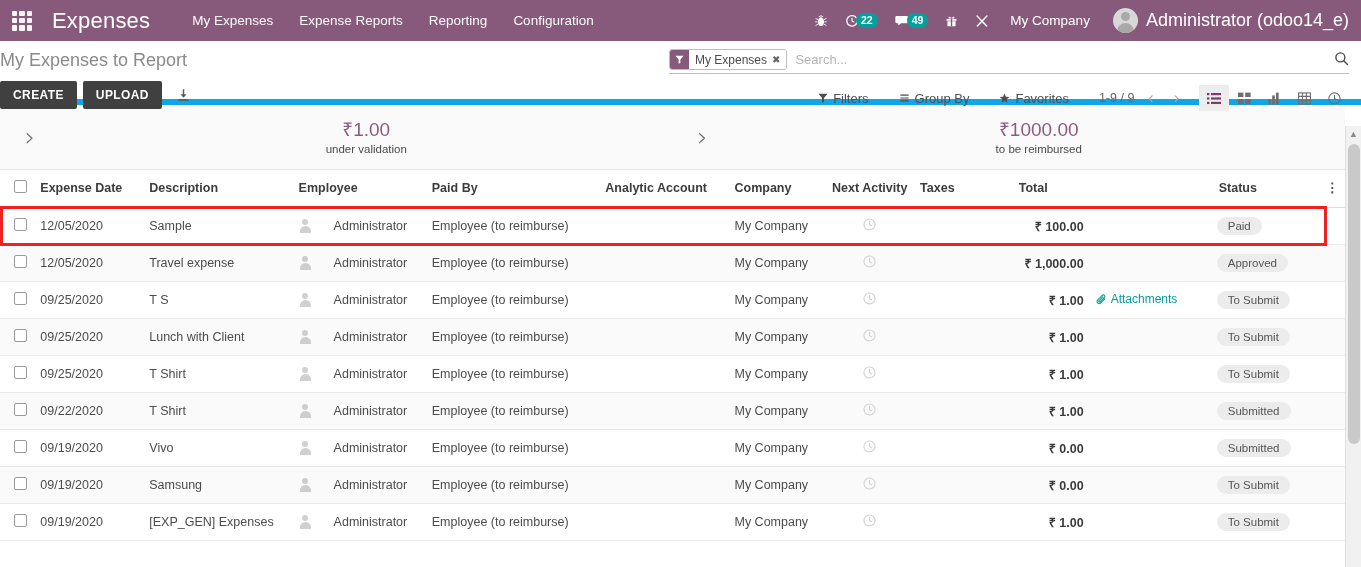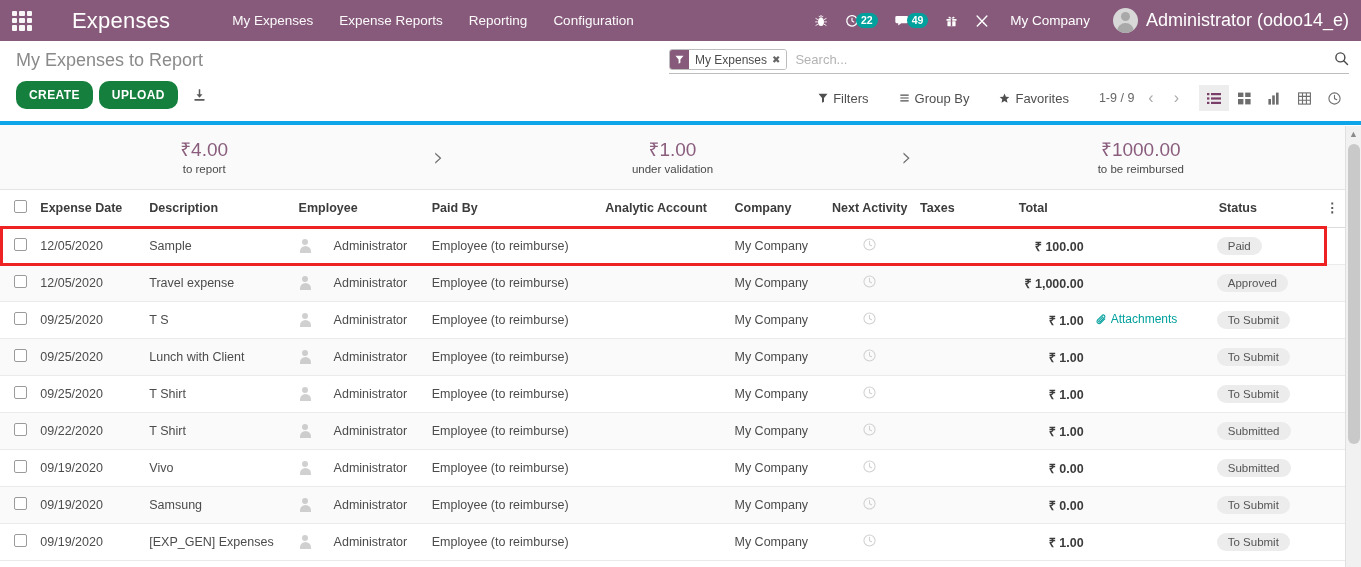--- a/index.html
+++ b/index.html
@@ -6,21 +6,21 @@
   html, body {
     width: 1361px; height: 567px;
     font-family: "Liberation Sans", sans-serif;
     background: #fff; overflow: hidden;
   }
 
   
   .navbar {
     height: 41px; background: #875A7B; color: #fff;
     display: flex; align-items: center; padding: 0 12px;
-    font-size: 13px; position: relative; gap: 20px;
+    font-size: 13px; position: relative;
   }
   .apps-grid { display: grid; grid-template-columns: repeat(3,1fr); gap: 2px;
     width: 20px; height: 20px; margin-right: 20px; cursor: pointer; }
   .apps-grid i { background: #fff; border-radius: 1px; opacity: .95; display:block; }
   .brand { font-size: 22px; font-weight: 400; letter-spacing: .2px; margin-right: 42px;
     white-space: nowrap; cursor: pointer; }
   .nav-menu { display: flex; gap: 26px; align-items: center; }
   .nav-menu span { font-size: 13.5px; cursor: pointer; opacity: .97; white-space: nowrap; }
   .systray { margin-left: auto; display: flex; align-items: center; gap: 17px; }
   .sys-ico { position: relative; display: inline-flex; align-items: center;
@@ -32,26 +32,26 @@
   .user-box { display: flex; align-items: center; gap: 8px; cursor: pointer; margin-left: 6px; }
   .avatar { width: 25px; height: 25px; border-radius: 50%; background: #d8d8d8;
     position: relative; overflow: hidden; flex: none; }
   .avatar::before { content:''; position:absolute; width:9px; height:9px; border-radius:50%;
     background:#a9a9a9; left:8px; top:4px; }
   .avatar::after { content:''; position:absolute; width:17px; height:10px; border-radius:9px 9px 0 0;
     background:#a9a9a9; left:4px; top:15px; }
   .user-name { font-size: 18px; white-space: nowrap; }
 
   
-  .cp { background:#fff; border-bottom:4px solid #0ea5e9; padding: 9px 16px 7px;
-    position: relative; height: 84px; }
+  .cp { background:#fff; border-bottom:6px solid #0ea5e9; padding: 9px 0 7px;
+    position: relative; height: 64px; }
   .cp-title { font-size: 18px; color: #8a8a8a; font-weight: 400; margin-bottom: 10px; }
   .cp-btns { display: flex; align-items: center; gap: 6px; }
-  .btn-primary { background:#15803d; color:#fff; border:none; font-size:12px; font-weight:700;
-    letter-spacing:.4px; padding: 8px 13px; cursor:pointer; border-radius:10px; line-height:1; }
+  .btn-primary { background:#404040; color:#fff; border:none; font-size:12px; font-weight:700;
+    letter-spacing:.4px; padding: 8px 13px; cursor:pointer; border-radius:2px; line-height:1; }
   .dl-ico { margin-left: 8px; cursor: pointer; color:#6b6b6b; display:inline-flex; }
 
   .search-area { position:absolute; right: 12px; top: 8px; width: 680px; }
   .search-row { display:flex; align-items:center; border-bottom:1px solid #bdbdbd; padding-bottom:3px; }
   .facet { display:flex; align-items:stretch; border:1px solid #bdbdbd; border-radius:3px;
     overflow:hidden; height:21px; font-size:12px; }
   .facet-ico { background:#875A7B; color:#fff; display:flex; align-items:center;
     padding: 0 5px; font-size:10px; }
   .facet-label { background:#fff; color:#4c4c4c; display:flex; align-items:center; gap:5px;
     padding:0 6px; white-space:nowrap; cursor:pointer; }
@@ -299,24 +299,20 @@
         <svg width="13" height="13" viewBox="0 0 13 13" fill="none" stroke="currentColor" stroke-width="1.1">
           <circle cx="6.5" cy="6.5" r="5.6"></circle>
             <path d="M6.5 3.4 V6.6 L8.8 7.8" stroke-linecap="round"></path>
         </svg>
       </span>
     </span>
   </div>
 </div>
 
 <div class="banner">
-  <div class="stat">
-    <div class="stat-val">₹4.00</div>
-    <div class="stat-lbl">to report</div>
-  </div>
   <div class="chev">›</div>
   <div class="stat">
     <div class="stat-val">₹1.00</div>
     <div class="stat-lbl">under validation</div>
   </div>
   <div class="chev">›</div>
   <div class="stat">
     <div class="stat-val">₹1000.00</div>
     <div class="stat-lbl">to be reimbursed</div>
   </div>

